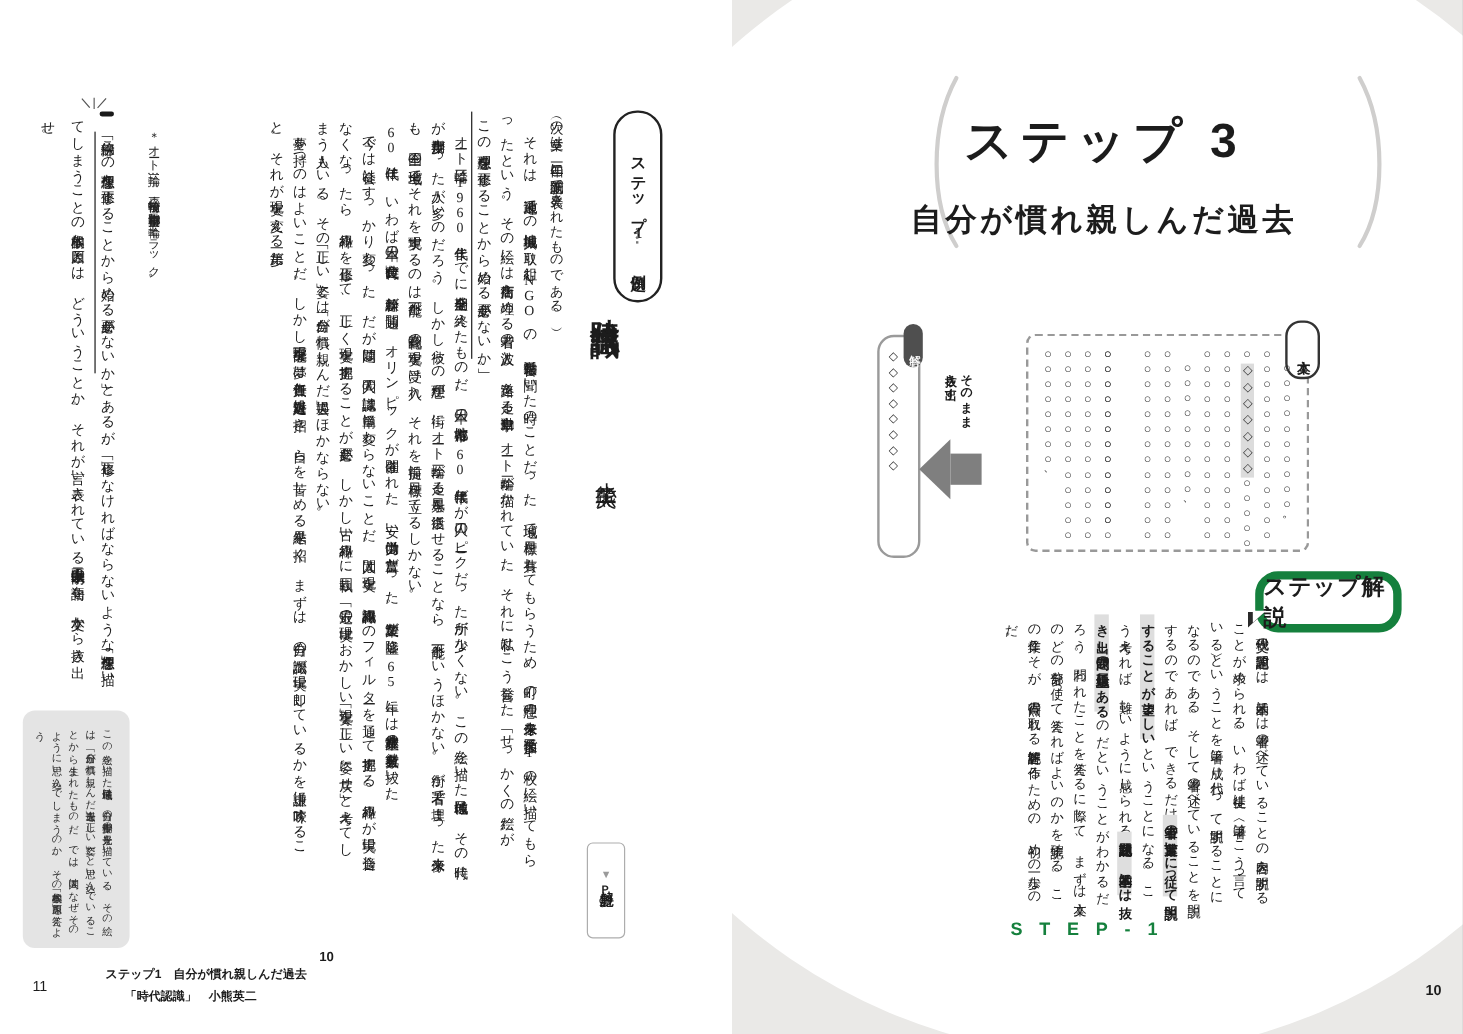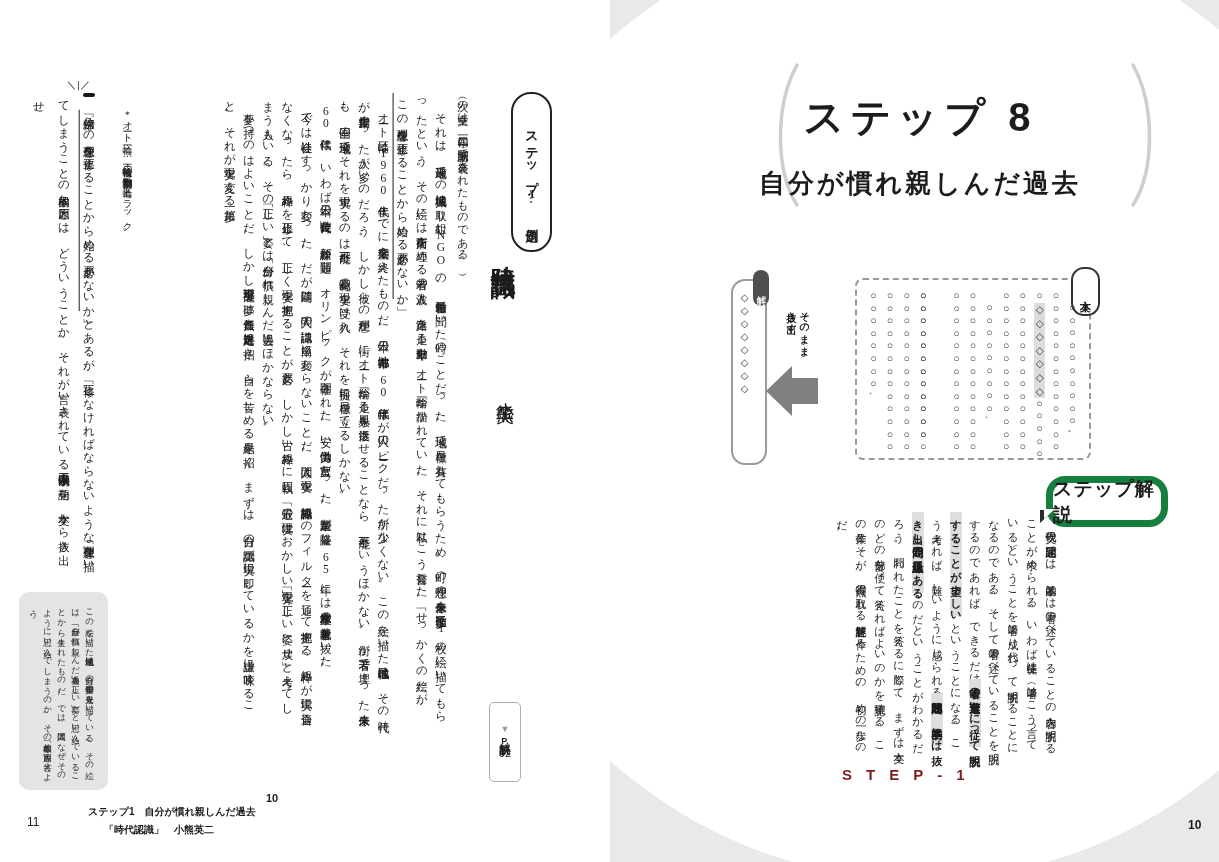--- a/index.html
+++ b/index.html
@@ -85,21 +85,21 @@
   .honbun-cols .hl{background:#dcdcdc;}
 
   .bubble{left:436px;top:476px;width:108px;height:37px;border:7px solid #15803d;border-radius:19px;background:#fff;
           display:flex;align-items:center;justify-content:center;font-size:19px;font-weight:bold;letter-spacing:1px;}
   .bubble-tail{left:430px;top:510px;width:0;height:0;border-left:14px solid #2a2a2a;border-bottom:13px solid transparent;}
   .bubble-tail-inner{left:434px;top:509px;width:0;height:0;border-left:11px solid #fff;border-bottom:10px solid transparent;}
 
   .explain{right:159px;top:512px;height:243px;font-size:11px;line-height:19px;letter-spacing:0.4px;}
   .explain p{margin:0;text-indent:1em;}
 
-  .watermark{left:232px;top:766px;font-size:15px;font-weight:bold;color:#7f1d1d;letter-spacing:14px;}
+  .watermark{left:232px;top:766px;font-size:15px;font-weight:bold;color:#15803d;letter-spacing:14px;}
   .pnum-right{left:578px;top:818px;font-size:12px;font-weight:bold;}
 </style>
 </head>
 <body>
 
 <div class="sheet">
 
   <div class="page-left">
 
     <div class="abs step-pill">
@@ -149,21 +149,21 @@
   <div class="page-right">
     <div class="big-circle"></div>
 
     <svg class="paren paren-open" width="36" height="150">
       <path d="M29,5 C7,45 7,110 29,145" stroke="#cfcecd" stroke-width="3.5" fill="none" stroke-linecap="round"></path>
     </svg>
     <svg class="paren paren-close" width="36" height="150">
       <path d="M7,5 C29,45 29,110 7,145" stroke="#cfcecd" stroke-width="3.5" fill="none" stroke-linecap="round"></path>
     </svg>
 
-    <div class="abs step-title sans">ステップ 8</div>
+    <div class="abs step-title sans">ステップ 3</div>
     <div class="abs step-subtitle sans">自分が慣れ親しんだ過去</div>
 
     <div class="abs kaito-box"></div>
     <div class="abs kaito-pill sans">
       <span class="v">解答</span>
     </div>
     <div class="abs v kaito-diamonds">◇◇◇◇◇◇◇◇</div>
 
     <div class="abs arrow-head"></div>
     <div class="abs arrow-shaft"></div>

